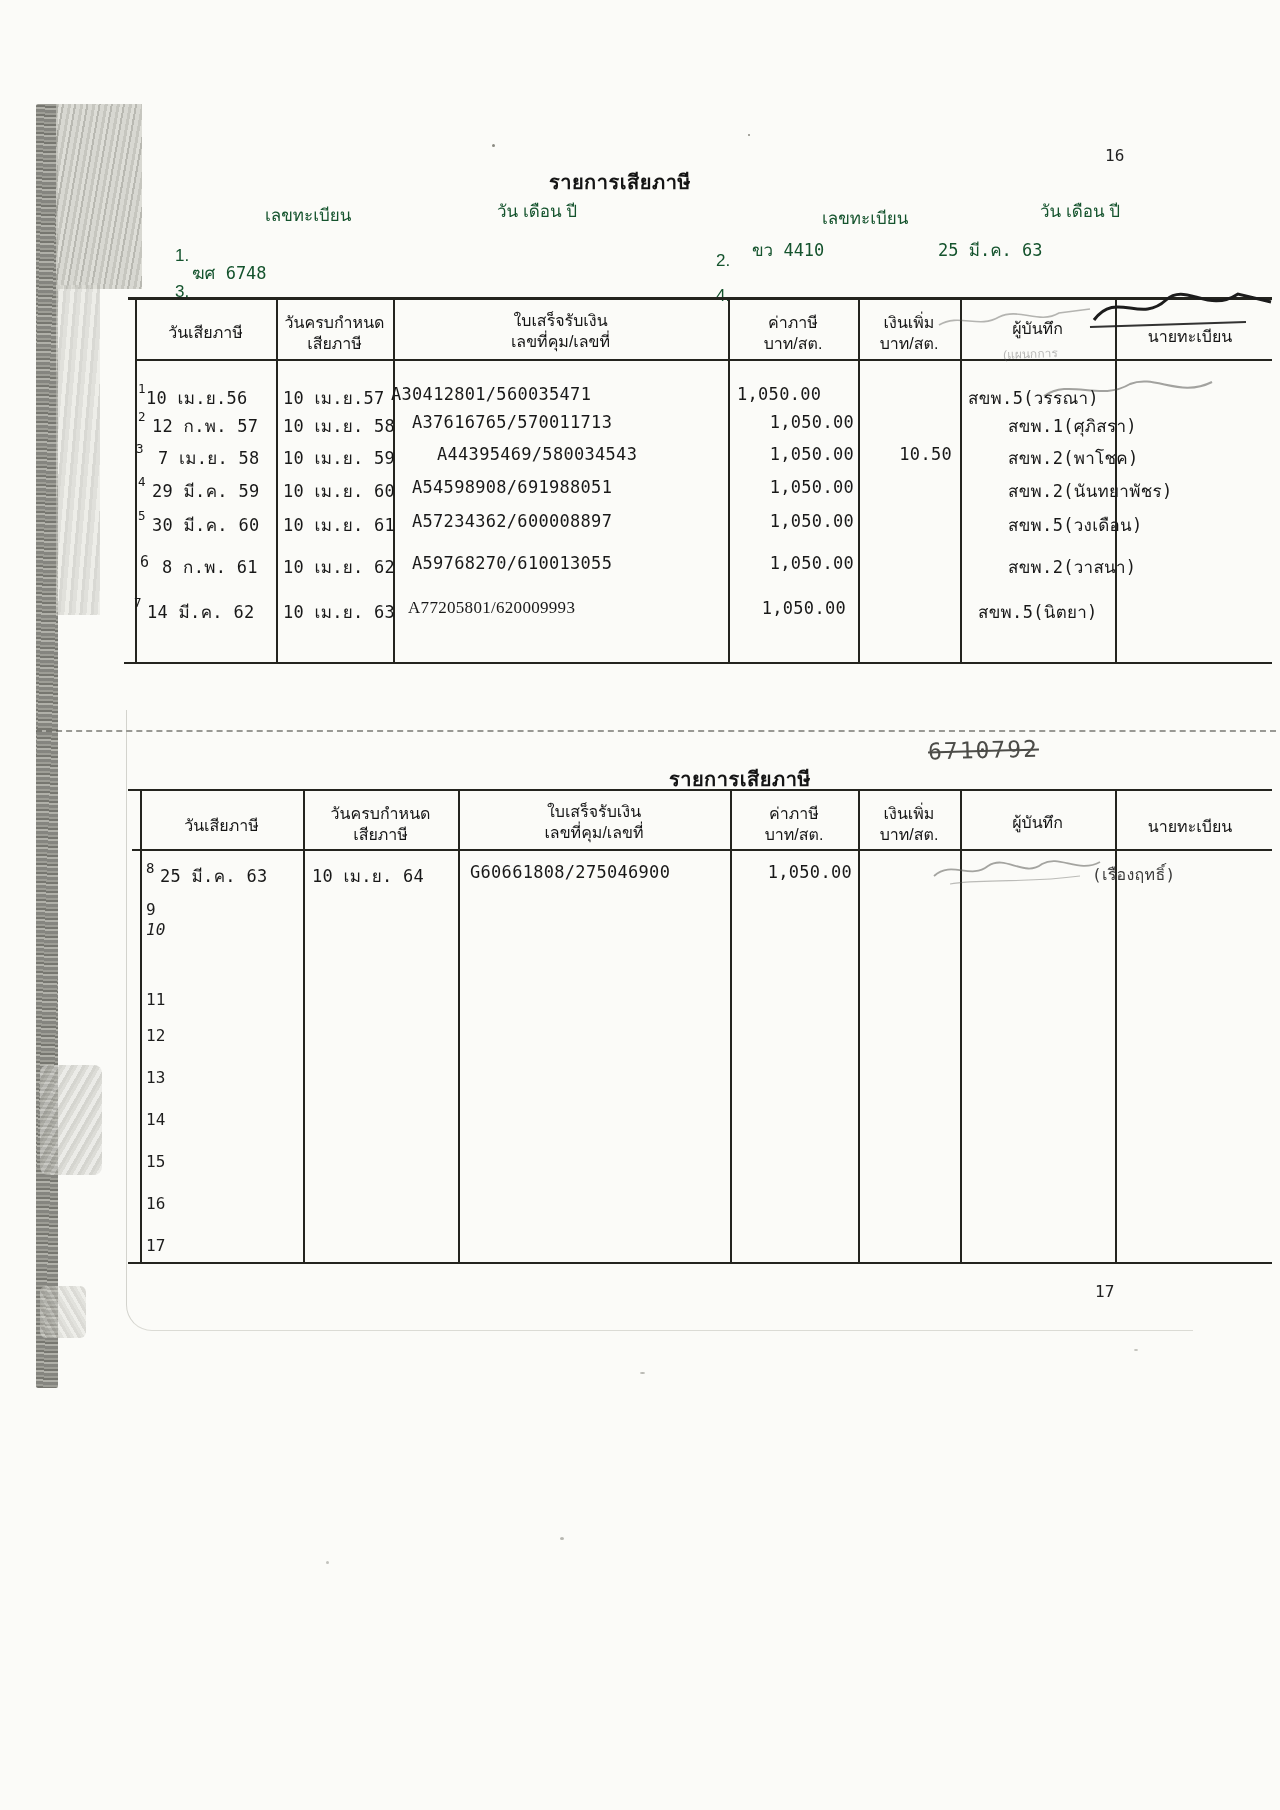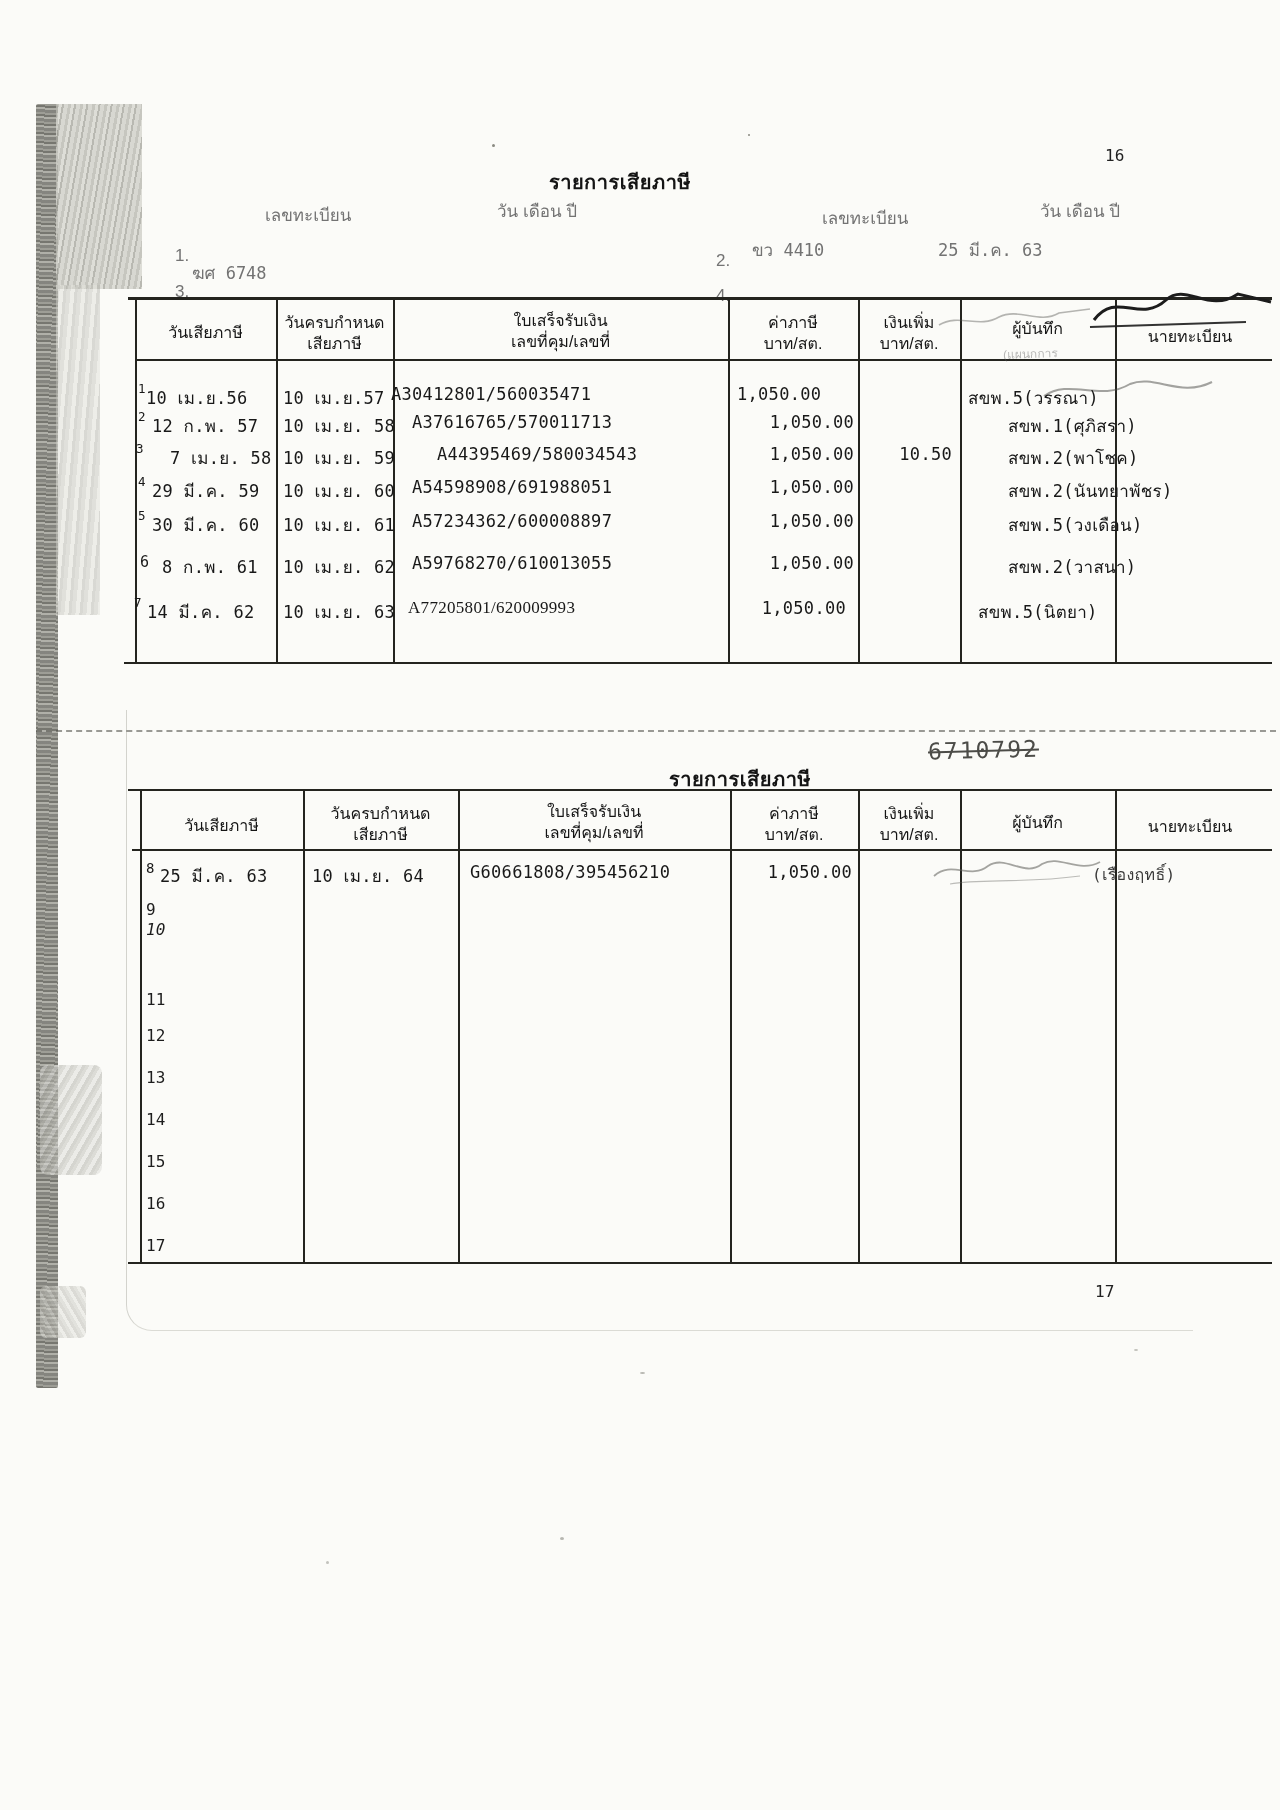--- a/index.html
+++ b/index.html
@@ -14,21 +14,21 @@
     background:repeating-linear-gradient(95deg,#cacac3 0 4px,#e2e2db 4px 8px,#bcbcb5 8px 11px);}
   .edge-blob{position:absolute;left:40px;top:1065px;width:62px;height:110px;opacity:.55;border-radius:8px;
     background:repeating-linear-gradient(120deg,#c2c2bb 0 3px,#dededa 3px 7px,#b5b5ae 7px 10px);}
   .edge-blob2{position:absolute;left:40px;top:1286px;width:46px;height:52px;opacity:.5;border-radius:6px;
     background:repeating-linear-gradient(60deg,#c8c8c1 0 3px,#e0e0da 3px 6px,#bab9b2 6px 9px);}
   .corner{position:absolute;left:126px;top:710px;width:1066px;height:620px;opacity:.9;
     border-left:1px solid #cfcfc9;border-bottom:1px solid #d8d8d2;border-bottom-left-radius:26px;}
   .sp{position:absolute;background:#8a8a82;border-radius:50%;}
   
   .title{position:absolute;font-size:20px;font-weight:bold;letter-spacing:.5px;color:#141414;text-align:center;}
-  .lab{position:absolute;font-size:17px;color:#737373;white-space:nowrap;}
+  .lab{position:absolute;font-size:17px;color:#14532d;white-space:nowrap;}
   .mono{font-family:"DejaVu Sans Mono","Liberation Mono",monospace;}
   .pageno{position:absolute;font-size:16px;color:#222;font-family:"DejaVu Sans Mono","Liberation Mono",monospace;}
   
   .hl,.vl{position:absolute;background:#24241f;}
   
   .th{position:absolute;text-align:center;font-size:16px;line-height:21px;color:#151515;white-space:nowrap;}
   
   .trow{position:absolute;left:0;width:1280px;height:26px;}
   .trow span{position:absolute;top:0;white-space:nowrap;
     font-family:"DejaVu Sans Mono","Liberation Mono",monospace;font-size:17px;color:#181818;letter-spacing:.3px;}
@@ -133,21 +133,21 @@
   <span class="no">2</span>
   <span class="pay">12 ก.พ. 57</span>
   <span class="due">10 เม.ย. 58</span>
   <span class="rcp" style="left:412px;">A37616765/570011713</span>
   <span class="tax">1,050.00</span>
   <span class="sur"></span>
   <span class="rec">สขพ.1(ศุภิสรา)</span>
 </div>
 <div class="trow" style="top:444px;">
   <span class="no" style="left:136px;">3</span>
-  <span class="pay" style="left:158px;margin-left:12px;">7 เม.ย. 58</span>
+  <span class="pay" style="left:158px;">7 เม.ย. 58</span>
   <span class="due">10 เม.ย. 59</span>
   <span class="rcp" style="left:412px;margin-left:25px;">A44395469/580034543</span>
   <span class="tax">1,050.00</span>
   <span class="sur">10.50</span>
   <span class="rec">สขพ.2(พาโชค)</span>
 </div>
 <div class="trow" style="top:477px;">
   <span class="no">4</span>
   <span class="pay">29 มี.ค. 59</span>
   <span class="due">10 เม.ย. 60</span>
@@ -216,21 +216,21 @@
   <div>เงินเพิ่ม</div>
   <div>บาท/สต.</div>
 </div>
 <div class="th" style="left:960px;top:812px;width:155px;">ผู้บันทึก</div>
 <div class="th" style="left:1115px;top:816px;width:150px;">นายทะเบียน</div>
 
 <div class="trow" style="top:862px;">
   <span class="no2">8</span>
   <span class="pay2">25 มี.ค. 63</span>
   <span class="due2">10 เม.ย. 64</span>
-  <span class="rcp2">G60661808/395456210</span>
+  <span class="rcp2">G60661808/275046900</span>
   <span class="tax2">1,050.00</span>
   <span class="reg2">(เรืองฤทธิ์)</span>
 </div>
 <svg style="left:930px;top:848px;" width="175" height="42" viewBox="0 0 175 42">
   <path d="M4 28 C 22 12, 40 32, 58 18 C 76 6, 94 30, 112 16 C 130 6, 148 26, 170 14" stroke="#5c5c58" stroke-width="1.8" fill="none" opacity=".55"></path>
   <path d="M20 36 C 50 30, 90 36, 150 28" stroke="#5c5c58" stroke-width="1.2" fill="none" opacity=".4"></path>
 </svg>
 
 <div class="rownum" style="top:900px;">9</div>
 <div class="rownum" style="top:920px;font-style:italic;">10</div>

